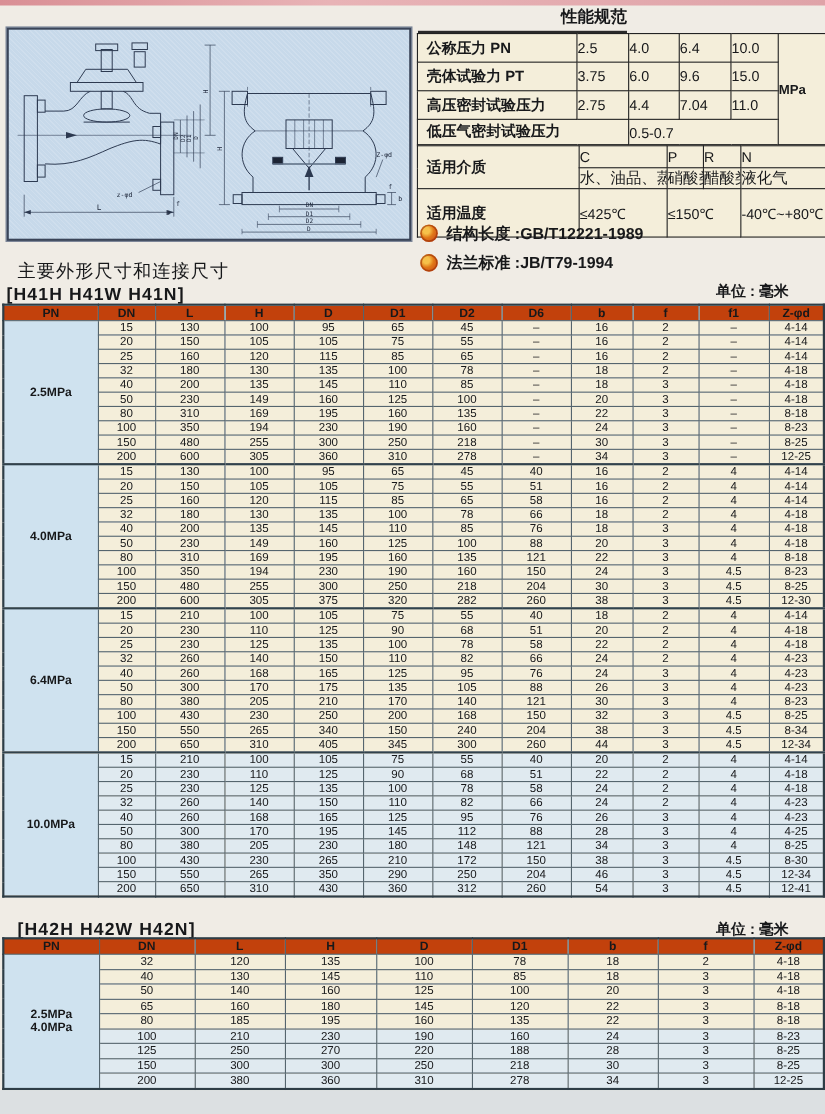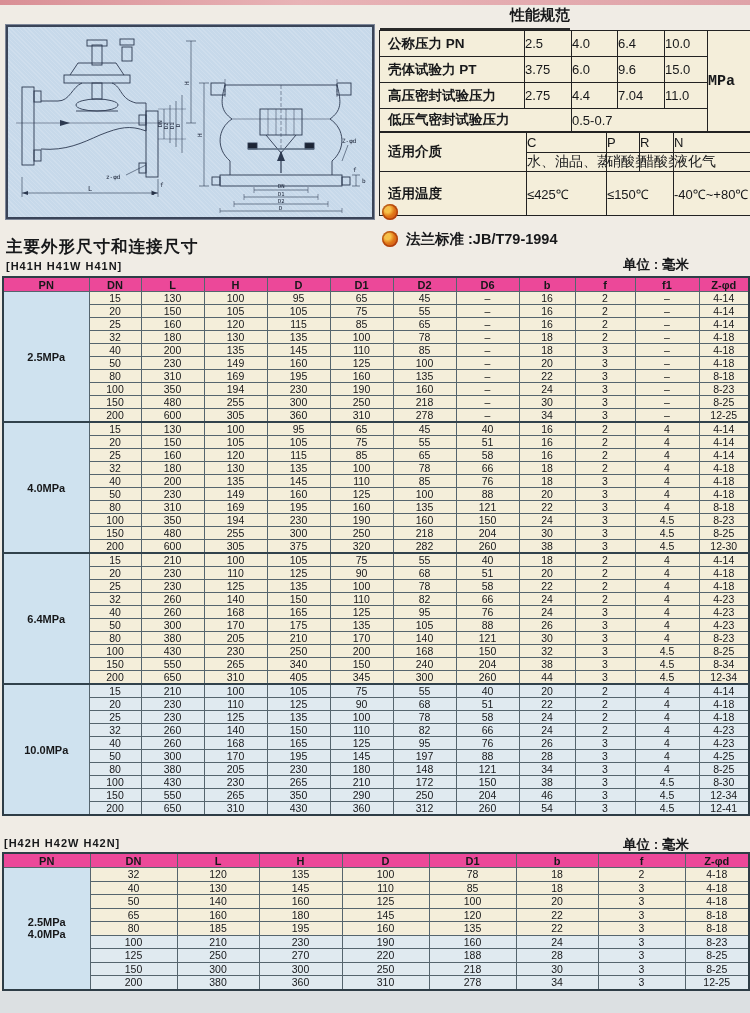--- a/index.html
+++ b/index.html
@@ -19,41 +19,41 @@
   
   .spec-title{left:380px;top:6px;width:190px;font-size:15px;font-weight:bold;
        border-bottom:2px solid #2a2a2a;padding-bottom:3px;text-align:right;}
   .spec-wrap{left:379px;top:30px;width:372px;}
   table{border-collapse:collapse;table-layout:fixed;}
   .spec{width:372px;background:#f4eeda;}
   .spec td{border:1.5px solid #222;text-align:left;font-size:13px;
        padding:0;overflow:hidden;white-space:nowrap;}
   .spec td.lbl{text-align:left;padding-left:8px;font-weight:bold;font-size:13.5px;}
   .spec td.sm{font-size:14px;}
-  .spec td.unit{font-size:15px;font-weight:bold;font-family:Liberation Mono, monospace;}
+  .spec td.unit{font-size:12px;font-weight:bold;}
   .specA tr{height:26px;} .specA tr.r4{height:23px;}
   .specB tr.rA{height:20px;} .specB tr.rB{height:18px;} .specB tr.rC{height:44px;}
   
   .std-line{left:382px;top:201px;height:22px;display:flex;align-items:center;gap:8px;
        font-size:14.5px;font-weight:bold;}
   .std2{top:228px;}
   .badge{width:16px;height:16px;border-radius:50%;flex:0 0 16px;
        background:radial-gradient(circle at 35% 35%,#f6c14a 0 20%,#e07818 45%,#c8471d 90%);
        box-shadow:inset 0 0 0 1.5px rgba(150,40,0,.55);}
   
-  .dims-title{left:6px;top:236px;font-size:16.5px;font-weight:bold;letter-spacing:1px;}
-  .sub{font-size:11px;font-weight:bold;letter-spacing:1px;}
-  .sub1{left:6px;top:260px;} .sub2{left:4px;top:837px;}
-  .unit-lbl{font-size:13.5px;font-weight:bold;}
+  .dims-title{left:16px;top:236px;font-size:16.5px;font-weight:normal;letter-spacing:1px;}
+  .sub{font-size:16px;font-weight:bold;letter-spacing:1px;}
+  .sub1{left:6px;top:260px;} .sub2{left:16px;top:837px;}
+  .unit-lbl{font-size:13.5px;font-weight:bold;margin-left:28px;}
   .unit1{left:623px;top:256px;} .unit2{left:623px;top:836px;}
   
   .dim{width:746px;border:2px solid #2e3d46;}
   .dim th,.dim td{border:1px solid #55656e;text-align:center;padding:0;
        font-size:10.5px;overflow:hidden;white-space:nowrap;}
-  .dim th{background:#ec4899;height:13px;font-size:11px;font-weight:bold;}
+  .dim th{background:#c2410c;height:13px;font-size:11px;font-weight:bold;}
   .dim td{height:12px;}
   .dim td.pn{background:#cfe2ef;font-weight:bold;font-size:11px;}
   tr.cream td{background:#f4eeda;} tr.blue td{background:#e0eaf0;}
   tr.cream td.pn,tr.blue td.pn{background:#cfe2ef;}
   tr.sec-start td{border-top:2px solid #31424c;}
   .t-main{left:2px;top:276px;} .t-bot{left:2px;top:852px;}
   .t-bot td{height:12.5px;}
 </style>
 </head>
 <body>
@@ -220,20 +220,21 @@
       <td>≤425℃</td>
       <td colspan="2">≤150℃</td>
       <td>-40℃~+80℃</td>
     </tr>
   </tbody>
     </table>
 </div>
 
 <div class="abs std-line">
   <span class="badge"></span>
+  <span>结构长度 :GB/T12221-1989</span>
 </div>
 <div class="abs std-line std2">
   <span class="badge"></span>
   <span>法兰标准 :JB/T79-1994</span>
 </div>
 
 <div class="abs dims-title">主要外形尺寸和连接尺寸</div>
 <div class="abs sub sub1">[H41H  H41W  H41N]</div>
 <div class="abs unit-lbl unit1">单位 : 毫米</div>
 
@@ -733,21 +734,21 @@
         <td>3</td>
         <td>4</td>
         <td>4-23</td>
       </tr>
       <tr class="blue">
         <td>50</td>
         <td>300</td>
         <td>170</td>
         <td>195</td>
         <td>145</td>
-        <td>197</td>
+        <td>112</td>
         <td>88</td>
         <td>28</td>
         <td>3</td>
         <td>4</td>
         <td>4-25</td>
       </tr>
       <tr class="blue">
         <td>80</td>
         <td>380</td>
         <td>205</td>

